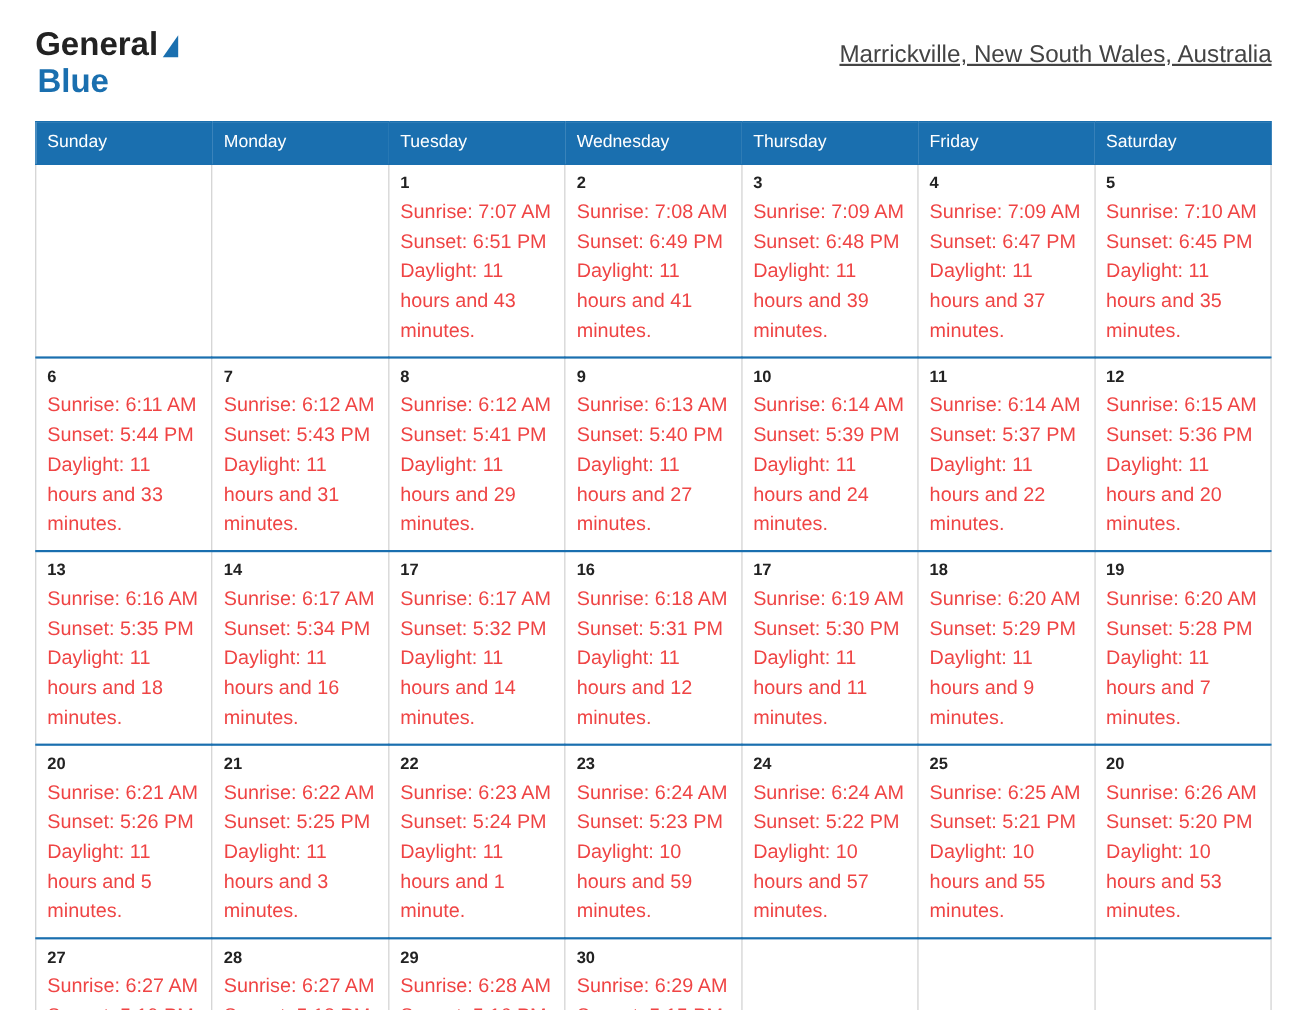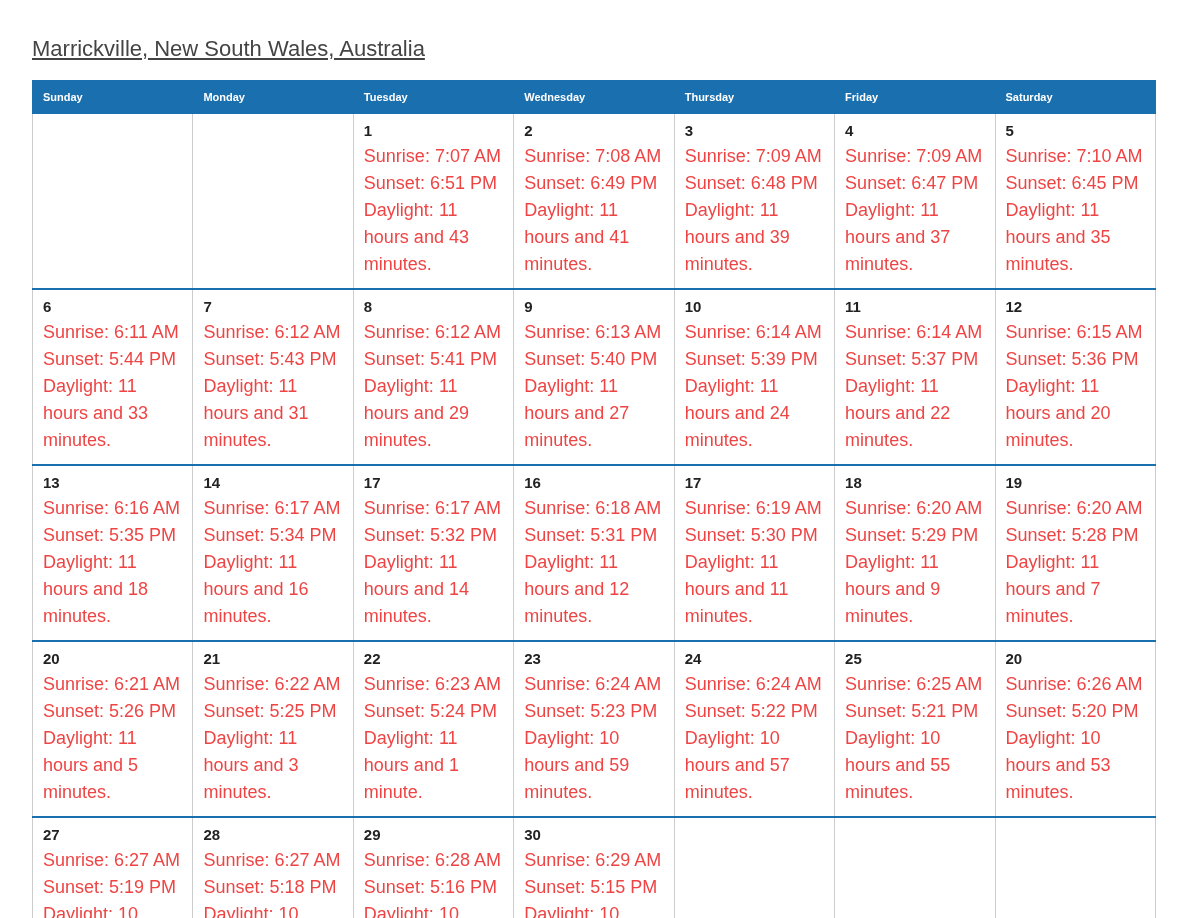--- a/index.html
+++ b/index.html
@@ -43,22 +43,22 @@
       text-decoration: underline;
     }
     .calendar {
       width: 100%;
       border-collapse: collapse;
       margin-top: 18px;
     }
     .calendar thead tr th {
       background: #1a6faf;
       color: #fff;
-      font-size: 11px;
-      font-weight: bold;
+      font-size: 16px;
+      font-weight: normal;
       padding: 10px 10px;
       text-align: left;
       border: 1px solid #1a6faf;
     }
     .calendar tbody tr td {
       vertical-align: top;
       padding: 8px 10px 10px 10px;
       border: 1px solid #ccc;
       font-size: 13px;
       min-width: 130px;
@@ -79,20 +79,29 @@
       line-height: 1.5;
     }
     .empty-cell {
       background: #fff;
     }
   </style>
 </head>
 <body>
 
 <div class="header-row">
+  <div class="logo-wrapper">
+    <div class="logo-line1">
+      <span style="font-size:30px;font-weight:bold;color:#222;font-family:Arial,sans-serif;">General</span>
+      <span style="display:inline-block;width:0;height:0;border-left:14px solid transparent;border-right:0px solid transparent;border-bottom:20px solid #1a6faf;margin-left:4px;margin-bottom:-2px;"></span>
+    </div>
+    <div>
+      <span style="font-size:30px;font-weight:bold;color:#1a6faf;font-family:Arial,sans-serif;margin-left:2px;">Blue</span>
+    </div>
+  </div>
   <div class="title-block">
     <h2>Marrickville, New South Wales, Australia</h2>
   </div>
 </div>
 
 <table class="calendar">
   <thead>
     <tr>
     <th>Sunday</th>
         <th>Monday</th>

